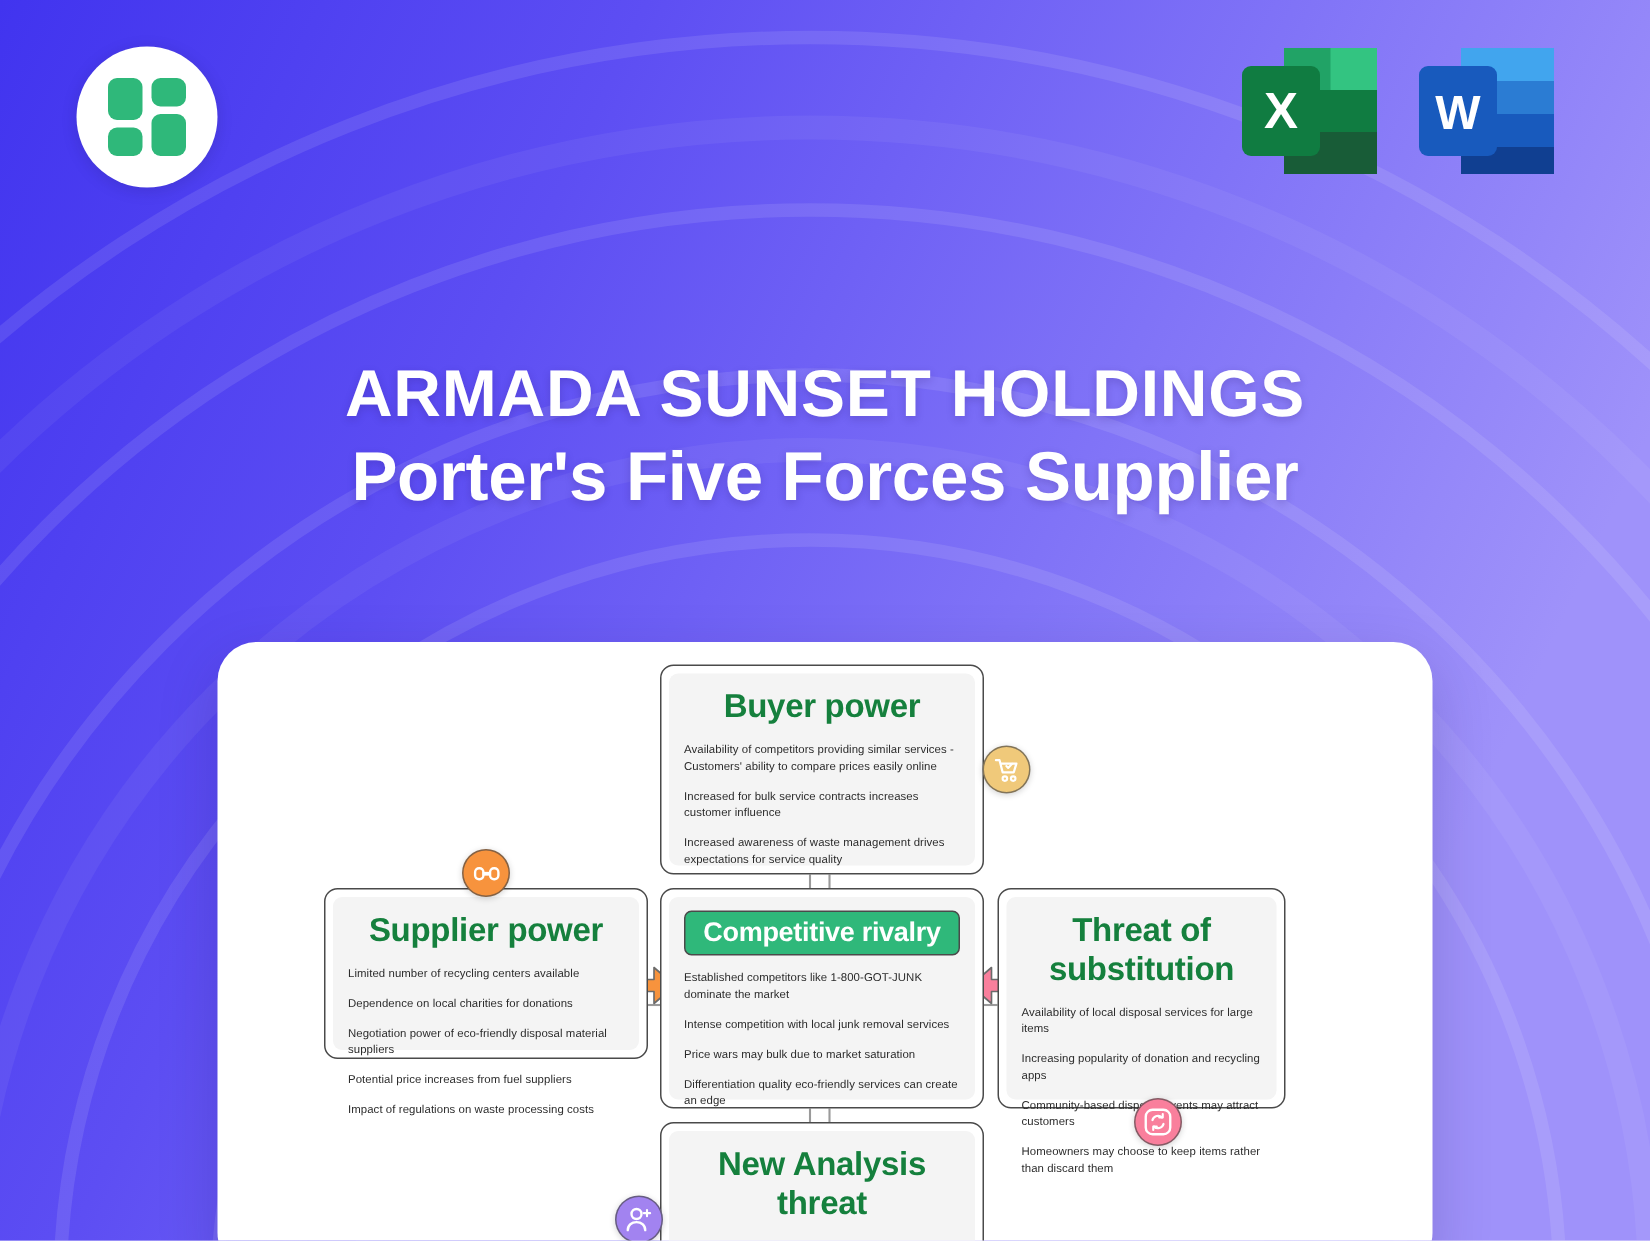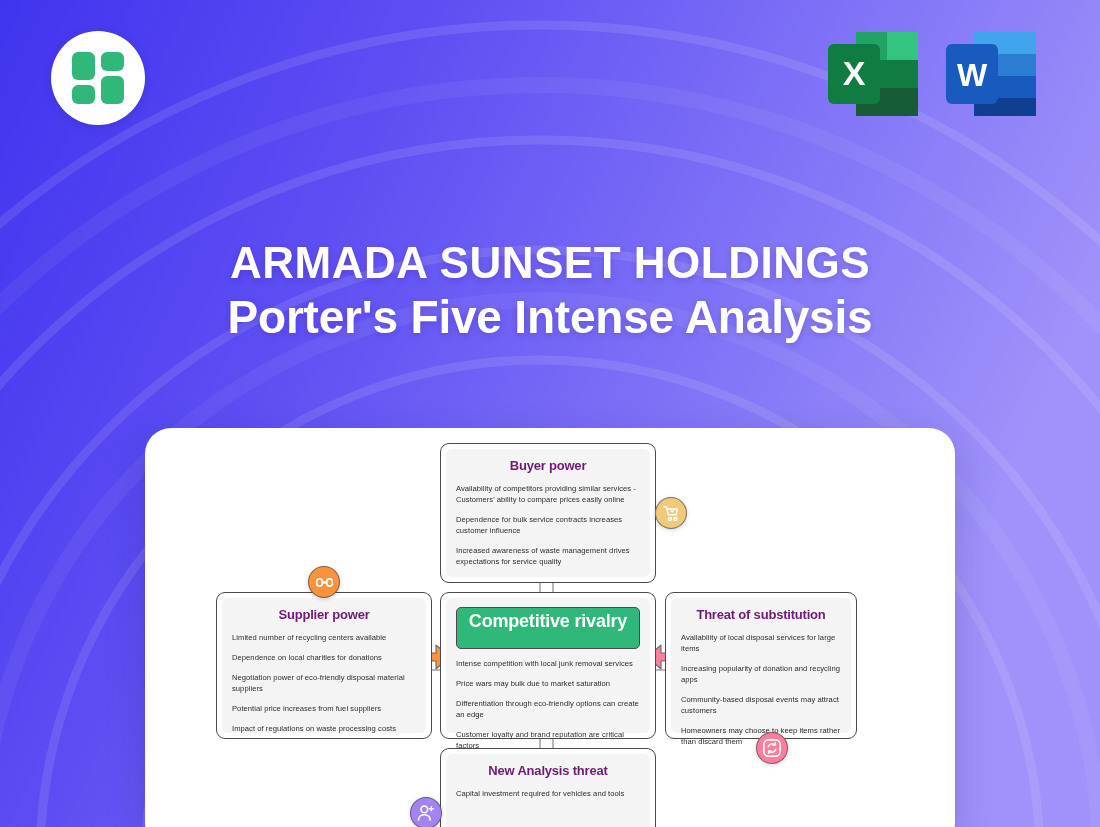--- a/index.html
+++ b/index.html
@@ -67,38 +67,38 @@
     border: 1.6px solid #4a4a4a;
     border-radius: 9px;
     padding: 5px;
   }
   .force-inner {
     background: #f4f4f4; border-radius: 6px;
     width: 100%; height: 100%;
     padding: 9px 10px 10px 10px;
   }
   .force-title {
-    font-size: 13px; font-weight: 700; color: #701a75;
+    font-size: 22px; font-weight: 700; color: #15803d;
     text-align: center; margin-bottom: 10px; letter-spacing: -.2px;
   }
   .force-title.highlight {
     background: #2fb87a; color: #ffffff;
     border: 1.4px solid #4a4a4a; border-radius: 5px;
-    padding: 3px 4px 16px 4px; font-size: 18px; margin-bottom: 9px;
+    padding: 3px 4px 4px 4px; font-size: 18px; margin-bottom: 9px;
   }
   .force-list { list-style: none; }
   .force-list li {
     font-size: 7.6px; color: #2b2b2b; line-height: 1.45;
     margin-bottom: 9px; letter-spacing: .05px;
   }
   .force-list li:last-child { margin-bottom: 0; }
 
   
   #box-buyer        { left: 440px; top: 443px;  width: 216px; height: 140px; }
-  #box-supplier     { left: 216px; top: 592px;  width: 216px; height: 147px; }
+  #box-supplier     { left: 216px; top: 592px;  width: 216px; height: 114px; }
   #box-rivalry      { left: 440px; top: 592px;  width: 216px; height: 147px; }
   #box-substitution { left: 665px; top: 592px;  width: 192px; height: 147px; }
   #box-entrants     { left: 440px; top: 748px;  width: 216px; height: 100px; }
 
   
   .badge {
     position: absolute; width: 32px; height: 32px; border-radius: 50%;
     display: flex; align-items: center; justify-content: center;
     border: 1.4px solid rgba(70,70,70,.65);
     box-shadow: 0 1px 4px rgba(0,0,0,.18);
@@ -159,21 +159,21 @@
     <rect x="30" y="26" width="62" height="22" fill="#2b7cd3"></rect>
     <rect x="30" y="48" width="62" height="22" fill="#185abd"></rect>
     <rect x="30" y="70" width="62" height="18" fill="#103f91"></rect>
     <rect x="2" y="16" width="52" height="60" rx="6" fill="#185abd"></rect>
     <text x="28" y="58" font-family="Liberation Sans, sans-serif" font-size="32" font-weight="700" fill="#ffffff" text-anchor="middle">W</text>
   </svg>
 </div>
 
 <div class="hero">
   <div class="hero-company">ARMADA SUNSET HOLDINGS</div>
-  <div class="hero-sub">Porter's Five Intense Analysis</div>
+  <div class="hero-sub">Porter's Five Forces Supplier</div>
 </div>
 
 <div class="canvas-card"></div>
 
 <svg class="diagram" viewBox="0 0 1100 827">
 
   <g stroke="#9a9a9a" stroke-width="1.4">
     <line x1="540" y1="583" x2="540" y2="592"></line>
     <line x1="553" y1="583" x2="553" y2="592"></line>
     <line x1="432" y1="658" x2="440" y2="658"></line>
@@ -199,21 +199,21 @@
   <g>
     <path d="M539 758 v12 h-8 l12 14 12 -14 h-8 v-12 z" transform="translate(0,-30) scale(1,-1) translate(0,-1510)" fill="#a283f0" stroke="#6b6b6b" stroke-width="1.1" stroke-linejoin="round"></path>
   </g>
 </svg>
 
 <div class="force-box" id="box-buyer">
   <div class="force-inner">
     <div class="force-title">Buyer power</div>
     <ul class="force-list">
       <li>Availability of competitors providing similar services  - Customers' ability to compare prices easily online</li>
-      <li>Dependence for bulk service contracts increases customer influence</li>
+      <li>Increased for bulk service contracts increases customer influence</li>
       <li>Increased awareness of waste management drives expectations for service quality</li>
     </ul>
   </div>
 </div>
 
 <div class="force-box" id="box-supplier">
   <div class="force-inner">
     <div class="force-title">Supplier power</div>
     <ul class="force-list">
       <li>Limited number of recycling centers available</li>
@@ -222,23 +222,24 @@
       <li>Potential price increases from fuel suppliers</li>
       <li>Impact of regulations on waste processing costs</li>
     </ul>
   </div>
 </div>
 
 <div class="force-box" id="box-rivalry">
   <div class="force-inner">
     <div class="force-title highlight">Competitive rivalry</div>
     <ul class="force-list">
+      <li>Established competitors like 1-800-GOT-JUNK dominate the market</li>
       <li>Intense competition with local junk removal services</li>
       <li>Price wars may bulk due to market saturation</li>
-      <li>Differentiation through eco-friendly options can create an edge</li>
+      <li>Differentiation quality eco-friendly services can create an edge</li>
       <li>Customer loyalty and brand reputation are critical factors</li>
     </ul>
   </div>
 </div>
 
 <div class="force-box" id="box-substitution">
   <div class="force-inner">
     <div class="force-title">Threat of substitution</div>
     <ul class="force-list">
       <li>Availability of local disposal services for large items</li>

